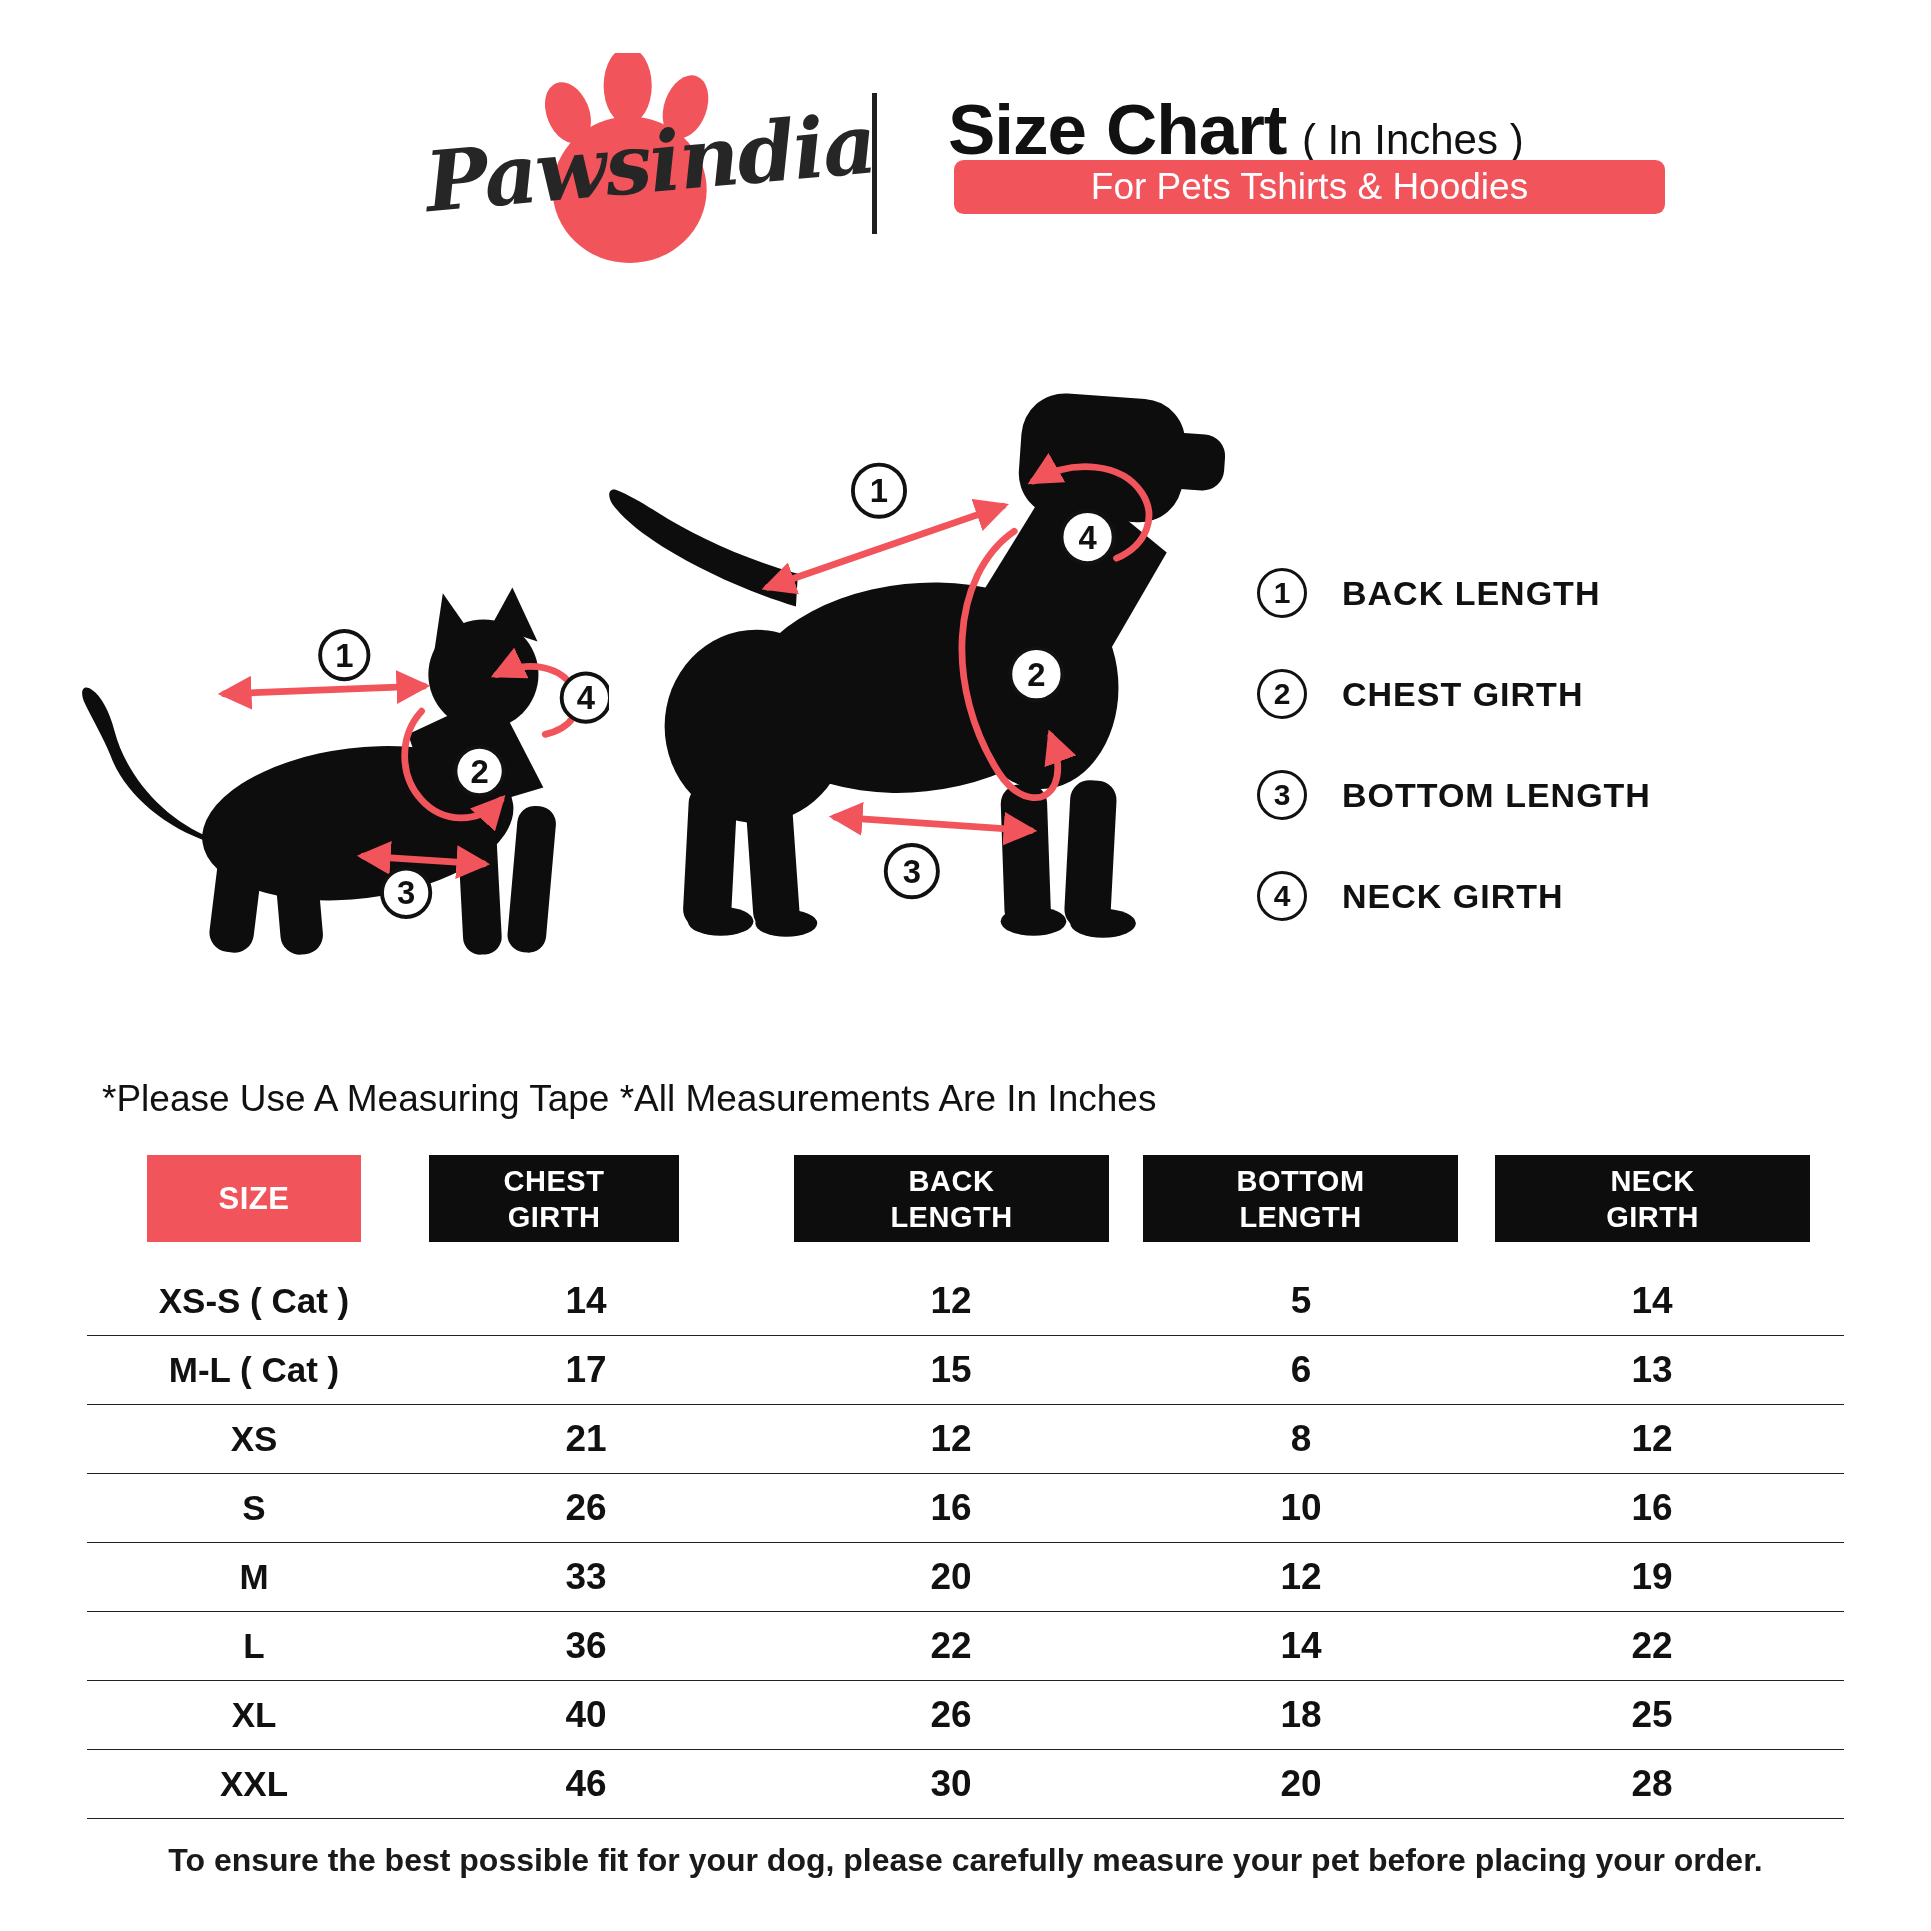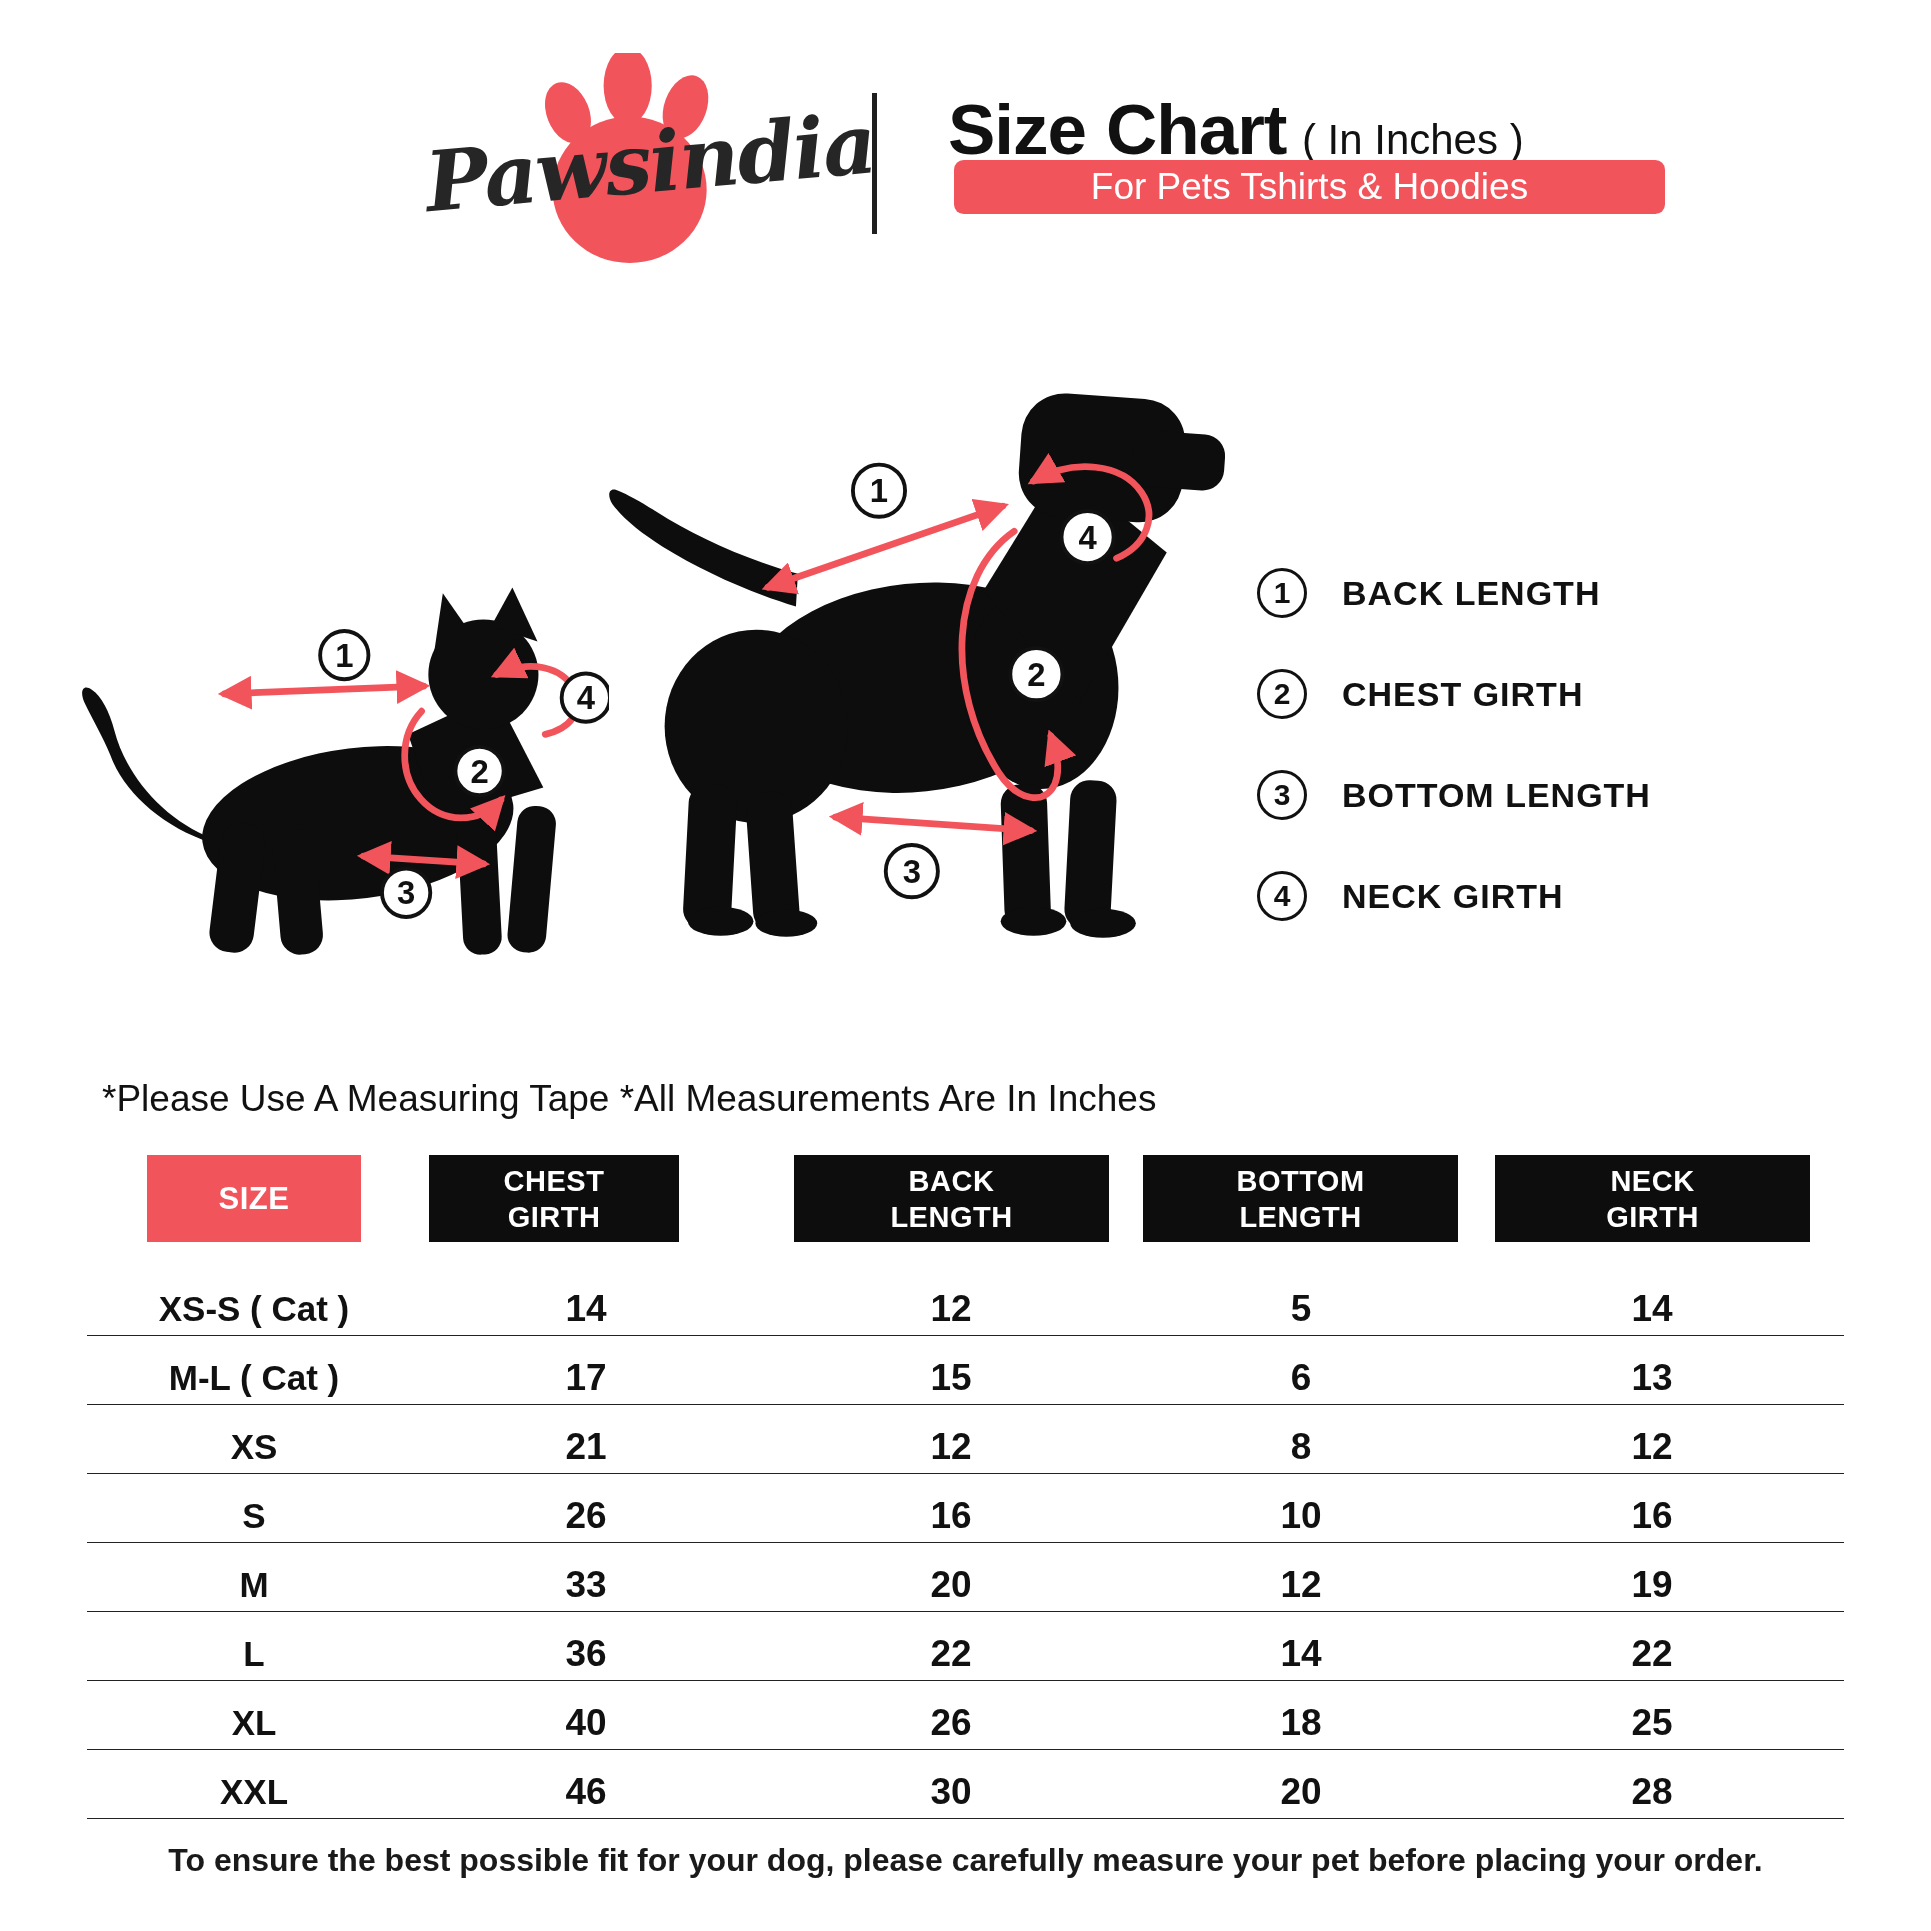--- a/index.html
+++ b/index.html
@@ -41,21 +41,21 @@
     letter-spacing:0.5px;line-height:36px;text-align:center;}
   .thbox.black{background:#0d0d0d;}
   .th-size{left:147px;top:1155px;width:214px;font-size:31px;}
   .th-chest{left:429px;top:1155px;width:250px;}
   .th-back{left:794px;top:1155px;width:315px;}
   .th-bottom{left:1143px;top:1155px;width:315px;}
   .th-neck{left:1495px;top:1155px;width:315px;}
 
   .rows{position:absolute;left:0;top:1267px;width:1931px;}
   .trow{position:relative;height:68px;margin:0 87px;border-bottom:1.9px solid #222;}
-  .cell{position:absolute;top:8px;height:68px;line-height:68px;transform:translateX(-50%);
+  .cell{position:absolute;top:0;height:68px;line-height:68px;transform:translateX(-50%);
     font-weight:700;font-size:37px;white-space:nowrap;text-align:center;}
   .cell.size{font-size:35px;}
   .c0{left:167px;} .c1{left:499px;} .c2{left:864px;} .c3{left:1214px;} .c4{left:1565px;}
 </style>
 </head>
 <body>
 
 <div class="page">
 
   <svg class="paw-svg" viewBox="0 0 190 220">

